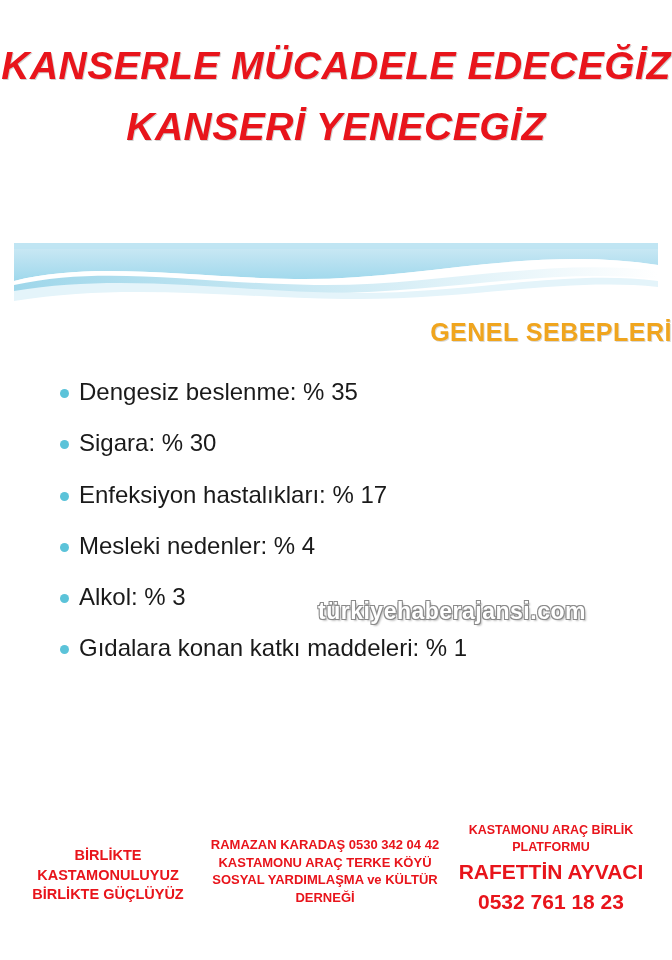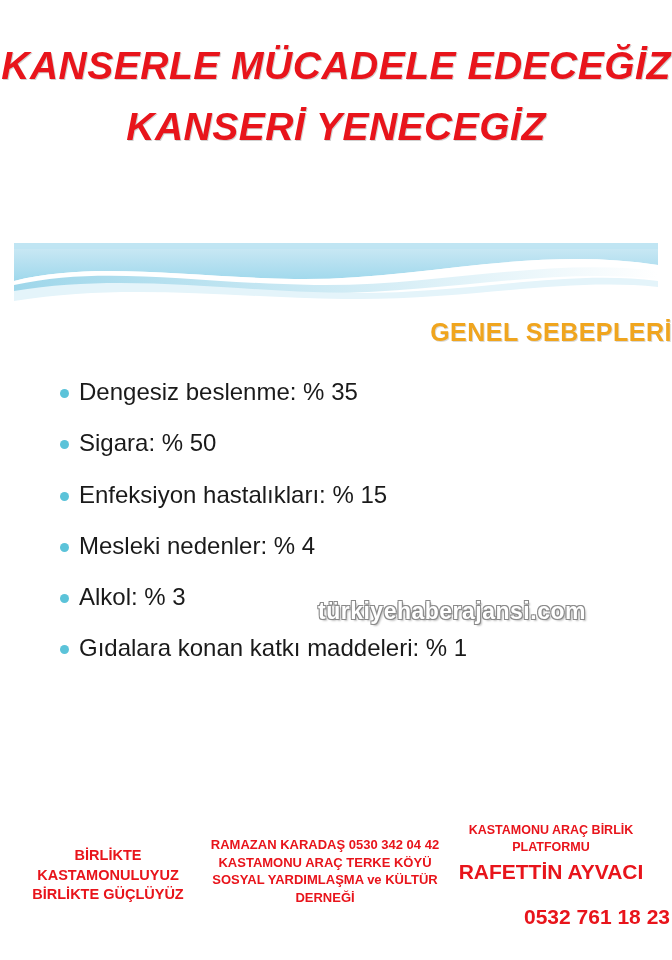--- a/index.html
+++ b/index.html
@@ -142,21 +142,21 @@
     width: 230px;
     font-size: 13px;
   }
   .footer-right {
     left: 432px;
     top: 10px;
     width: 238px;
   }
   .footer-right .fr-1 { font-size: 12.5px; }
   .footer-right .fr-2 { font-size: 21px; margin-top: 2px; }
-  .footer-right .fr-3 { font-size: 21px; margin-top: 17px; text-align: right; }
+  .footer-right .fr-3 { font-size: 21px; margin-top: 2px; }
   .fl-line { display: block; }
   .fm-line { display: block; }
 </style>
 </head>
 <body>
 
 <div class="poster">
 
   <div class="headline">
     <div class="headline-line l1">KANSERLE MÜCADELE EDECEĞİZ</div>
@@ -185,25 +185,25 @@
 
   <div class="subtitle">GENEL SEBEPLERİ</div>
 
   <div class="causes">
     <div class="cause-item">
       <span class="bullet"></span>
       <span class="cause-text">Dengesiz beslenme: % 35</span>
     </div>
     <div class="cause-item">
       <span class="bullet"></span>
-      <span class="cause-text">Sigara: % 50</span>
-    </div>
-    <div class="cause-item">
-      <span class="bullet"></span>
-      <span class="cause-text">Enfeksiyon hastalıkları: % 15</span>
+      <span class="cause-text">Sigara: % 30</span>
+    </div>
+    <div class="cause-item">
+      <span class="bullet"></span>
+      <span class="cause-text">Enfeksiyon hastalıkları: % 17</span>
     </div>
     <div class="cause-item">
       <span class="bullet"></span>
       <span class="cause-text">Mesleki nedenler: % 4</span>
     </div>
     <div class="cause-item">
       <span class="bullet"></span>
       <span class="cause-text">Alkol: % 3</span>
     </div>
     <div class="cause-item">

